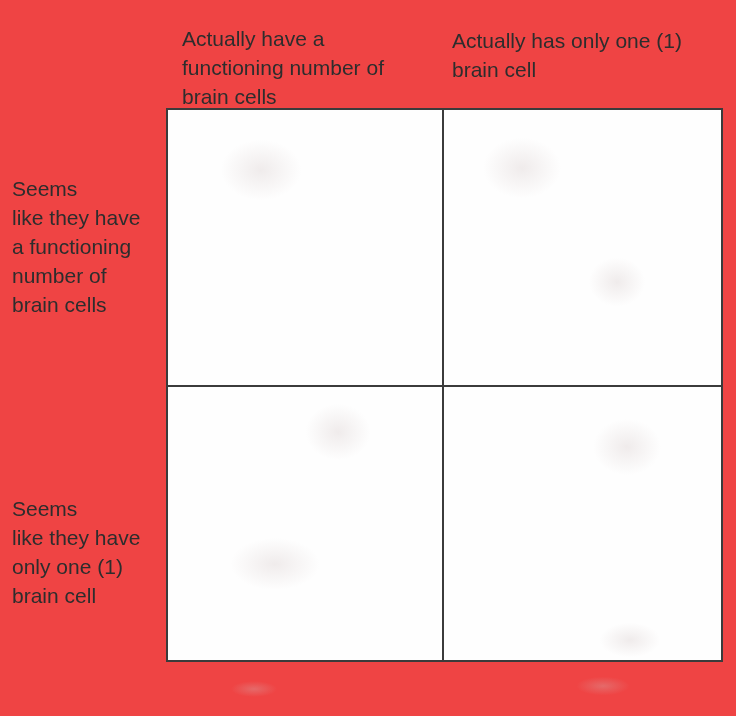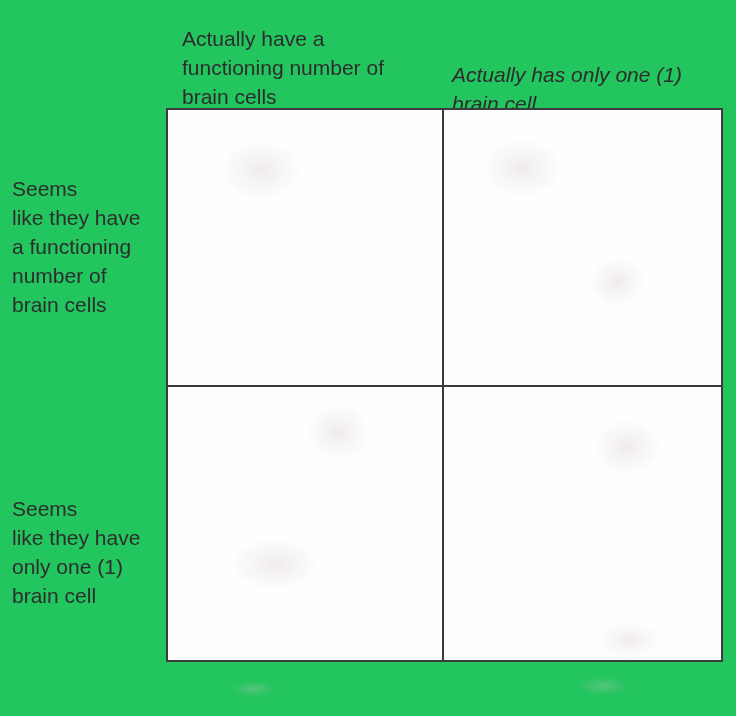--- a/index.html
+++ b/index.html
@@ -4,34 +4,34 @@
 <style>
   html, body {
     margin: 0;
     padding: 0;
     background: #ffffff;
   }
   .canvas {
     position: relative;
     width: 736px;
     height: 716px;
-    background: #22c55e;
+    background: #ef4444;
     font-family: "Liberation Sans", sans-serif;
     color: #2d2d2d;
     overflow: hidden;
   }
   .label {
     position: absolute;
     font-size: 21px;
     line-height: 29px;
     white-space: pre-line;
     color: #2d2d2d;
   }
   .col-header-1 { left: 182px; top: 24px;  width: 260px; }
-  .col-header-2 { left: 452px; top: 60px;  width: 280px; font-style: italic; }
+  .col-header-2 { left: 452px; top: 26px;  width: 280px; }
   .row-label-1  { left: 12px;  top: 174px; width: 152px; }
   .row-label-2  { left: 12px;  top: 494px; width: 152px; }
 
   .grid {
     position: absolute;
     left: 166px;
     top: 108px;
     width: 557px;
     height: 554px;
     border: 2px solid #3b3b3b;

